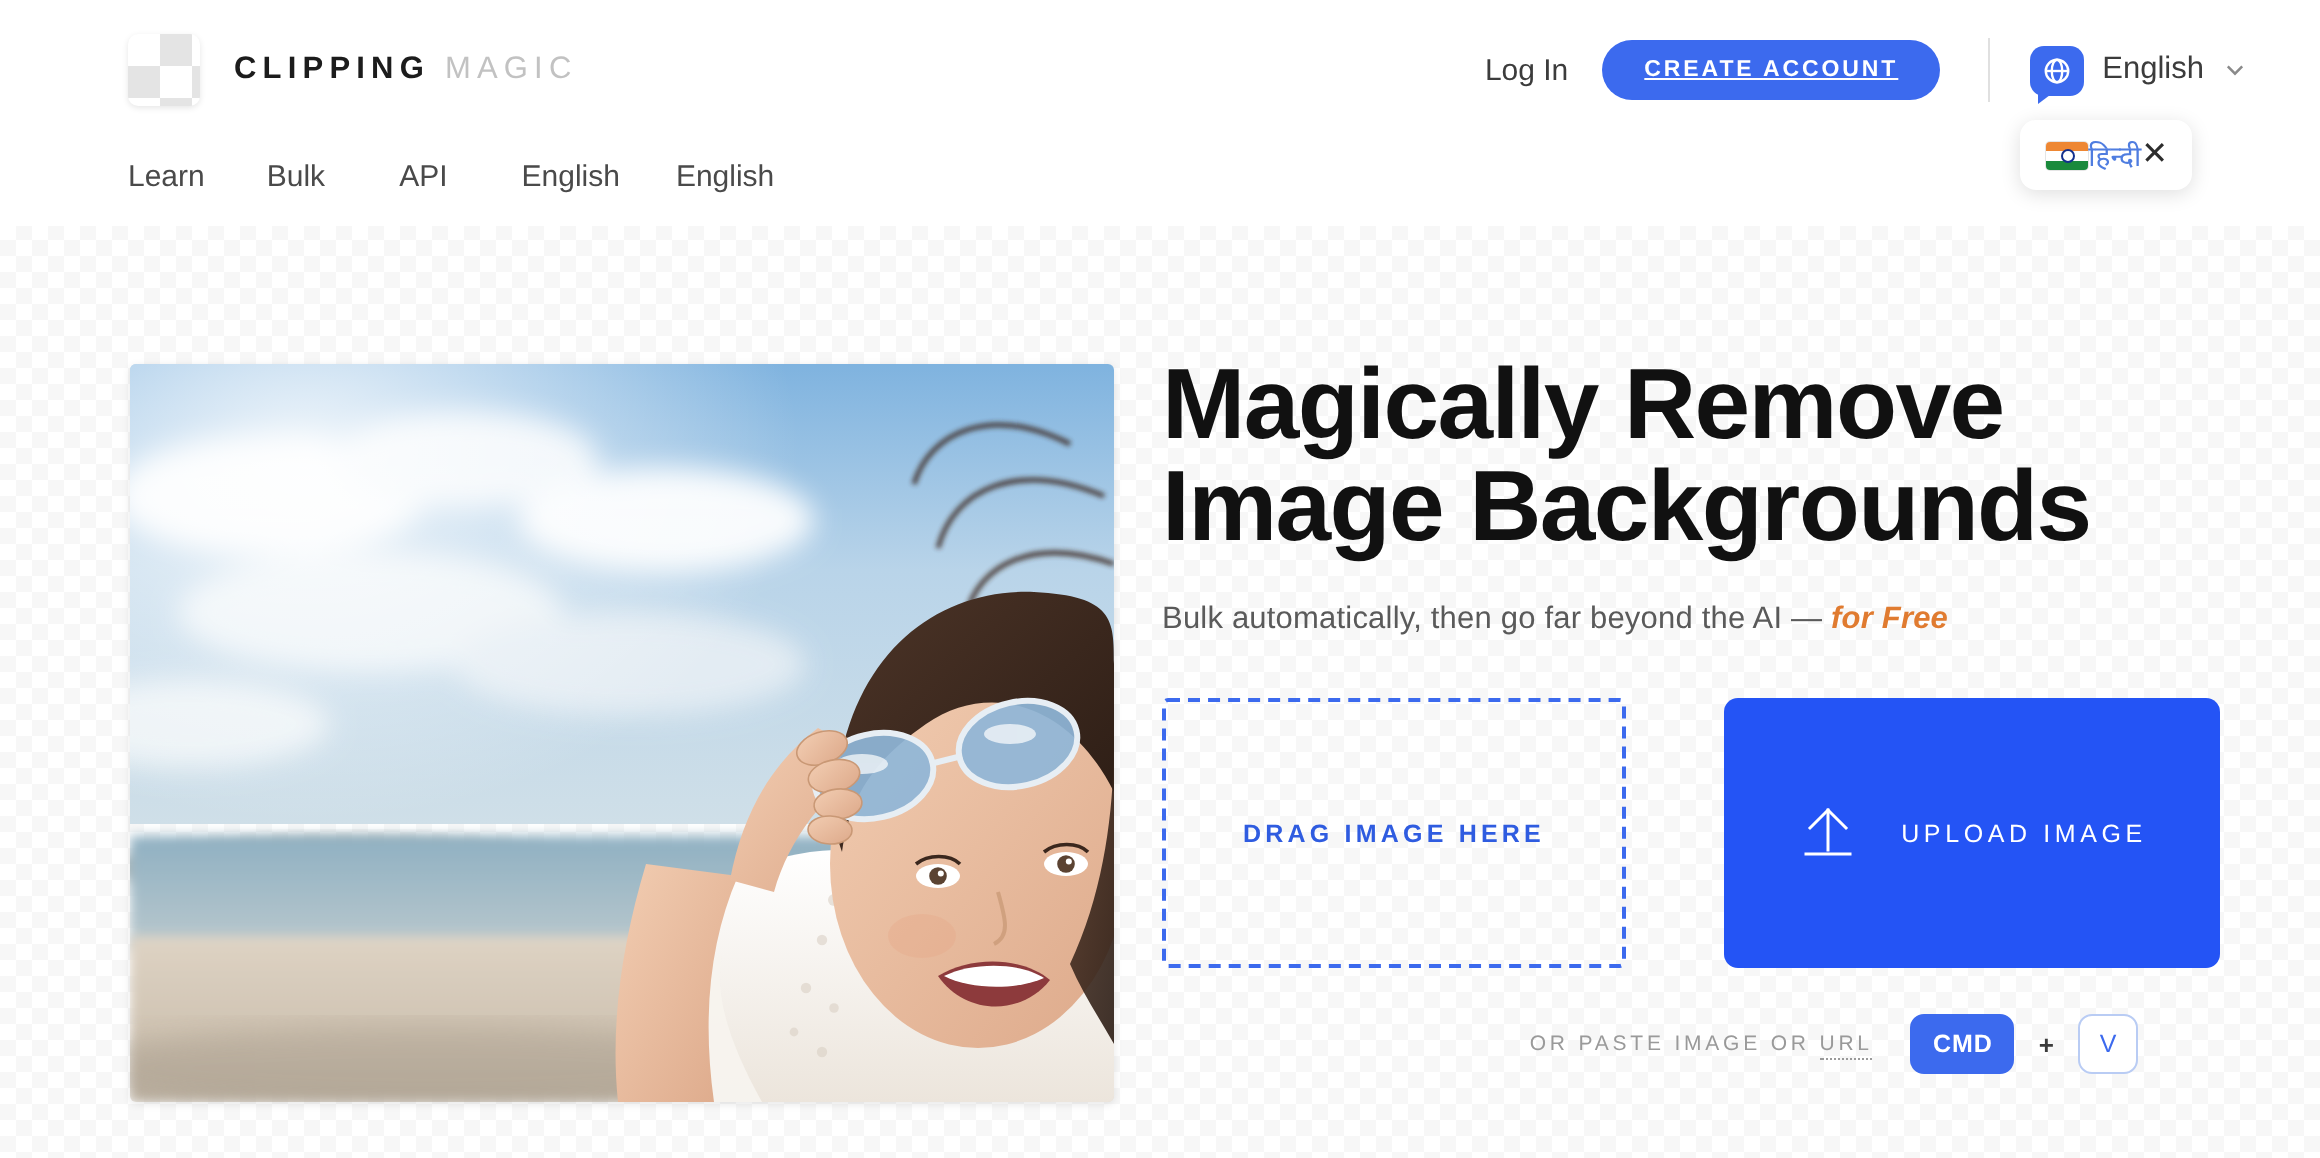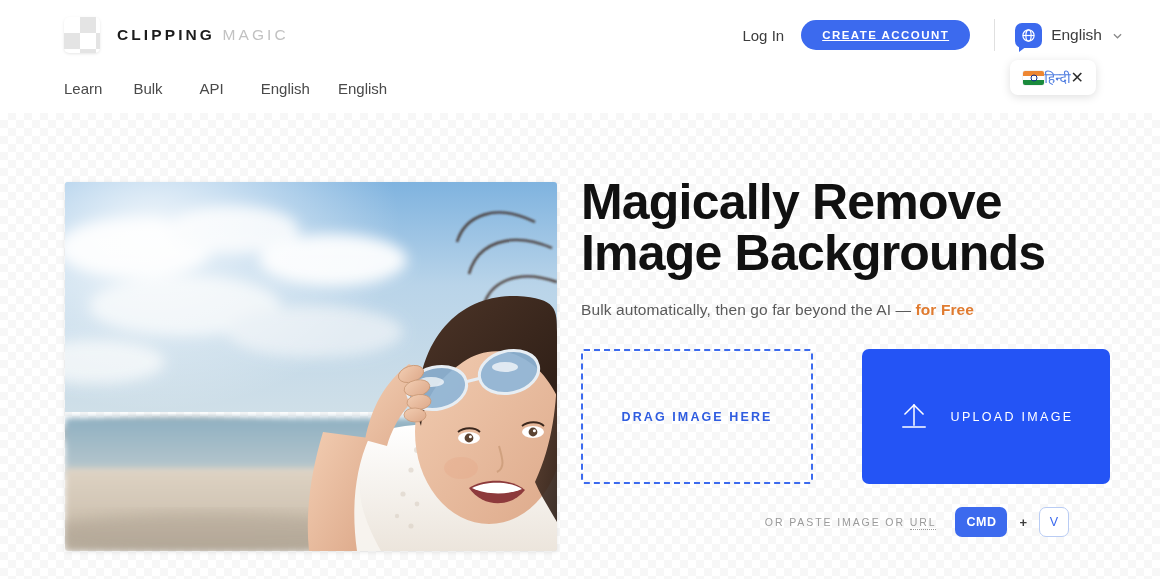--- a/index.html
+++ b/index.html
@@ -259,20 +259,21 @@
   }
   #subhead {
     margin-top: 22px;
     font-size: 15.5px;
     color: #5a5a5a;
     letter-spacing: 0.1px;
   }
   #subhead-free {
     color: #e07b30;
     font-weight: 700;
+    font-style: italic;
   }
 
   
   #action-row {
     position: absolute;
     left: 581px;
     top: 227px;
     display: flex;
     gap: 49px;
   }

